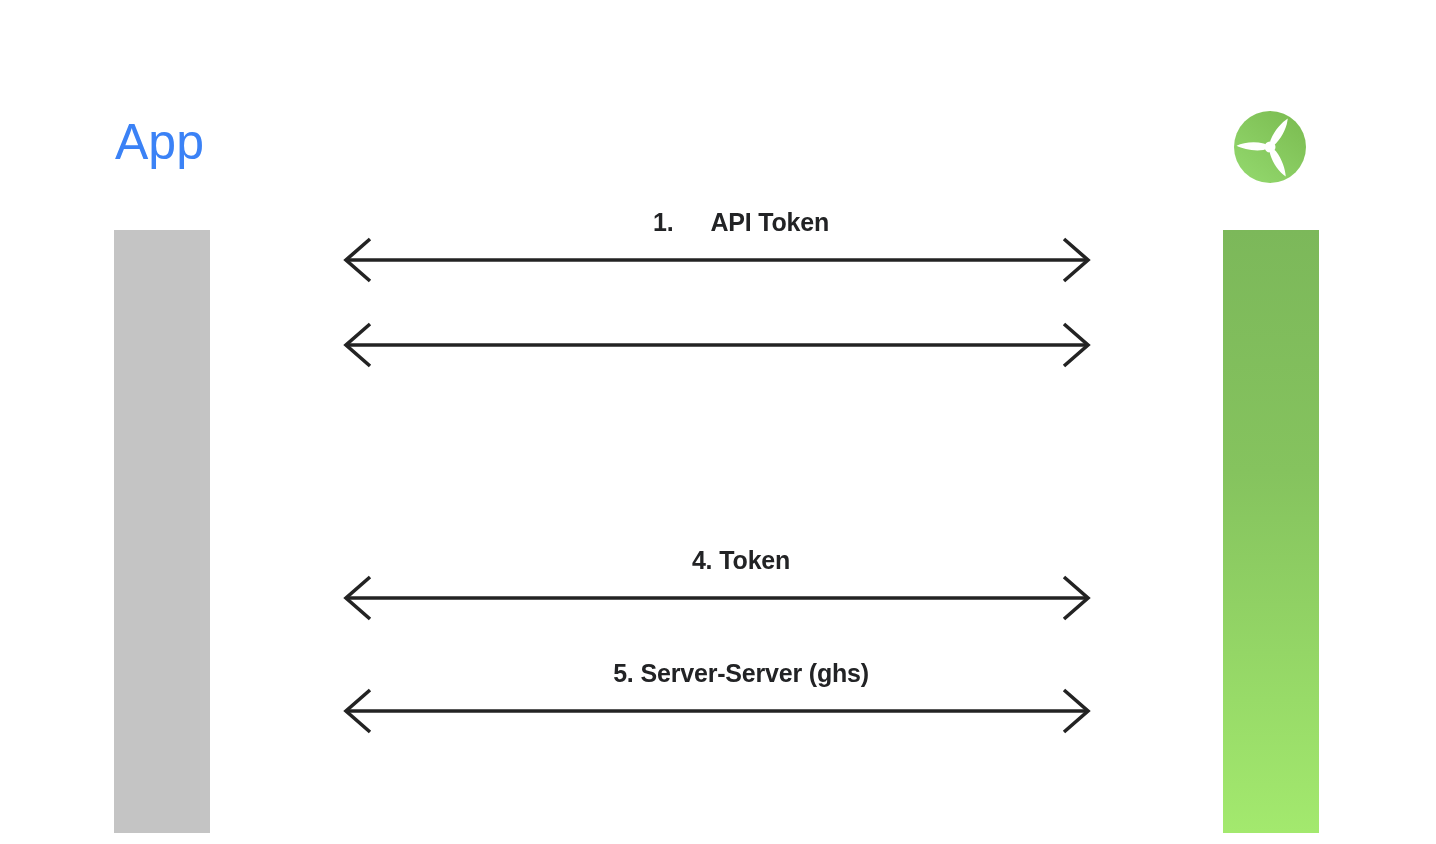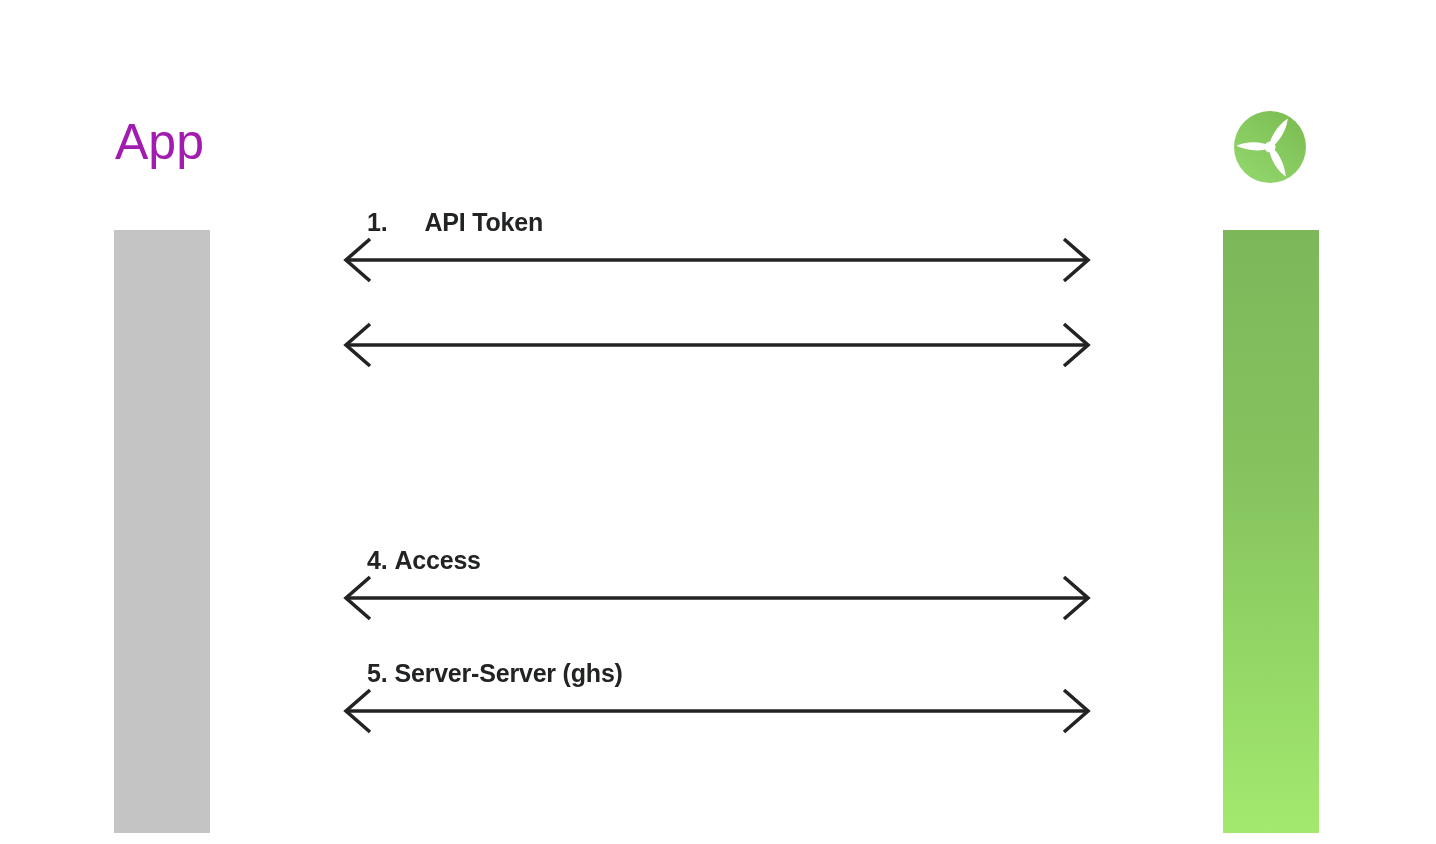--- a/index.html
+++ b/index.html
@@ -12,21 +12,21 @@
     overflow: hidden;
     font-family: "Liberation Sans", sans-serif;
   }
   .page-title {
     position: absolute;
     left: 115px;
     top: 116px;
     font-size: 50px;
     font-weight: 400;
     line-height: 1.05;
-    color: #a21caf;
+    color: #3b82f6;
     letter-spacing: 0;
   }
   .logo {
     position: absolute;
     left: 1233px;
     top: 110px;
     width: 74px;
     height: 74px;
   }
   .bar {
@@ -46,20 +46,21 @@
   .arrow-row {
     position: absolute;
     left: 343px;
     width: 748px;
   }
   .arrow-label {
     position: relative;
     left: 24px;
     height: 28px;
     line-height: 26px;
+    text-align: center;
     font-size: 25px;
     font-weight: 700;
     color: #222325;
     letter-spacing: -0.2px;
     white-space: nowrap;
   }
   .arrow-num { margin-right: 7px; }
   .arrow-num.wide-gap { margin-right: 37px; }
   .arrow-svg { display: block; }
   .arrow-svg path, .arrow-svg line {
@@ -115,21 +116,21 @@
     <svg class="arrow-svg" width="748" height="46" viewBox="0 0 748 46">
       <path d="M27 2 L3 23 L27 44"></path>
       <line x1="3" y1="23" x2="745" y2="23"></line>
       <path d="M721 2 L745 23 L721 44"></path>
     </svg>
   </div>
 
 
   <div class="arrow-row" style="top:547px">
     <div class="arrow-label">
-      <span class="arrow-num">4.</span><span>Access</span>
+      <span class="arrow-num">4.</span><span>Token</span>
     </div>
     <svg class="arrow-svg" width="748" height="46" viewBox="0 0 748 46">
       <path d="M27 2 L3 23 L27 44"></path>
       <line x1="3" y1="23" x2="745" y2="23"></line>
       <path d="M721 2 L745 23 L721 44"></path>
     </svg>
   </div>
 
   <div class="arrow-row" style="top:660px">
     <div class="arrow-label">

